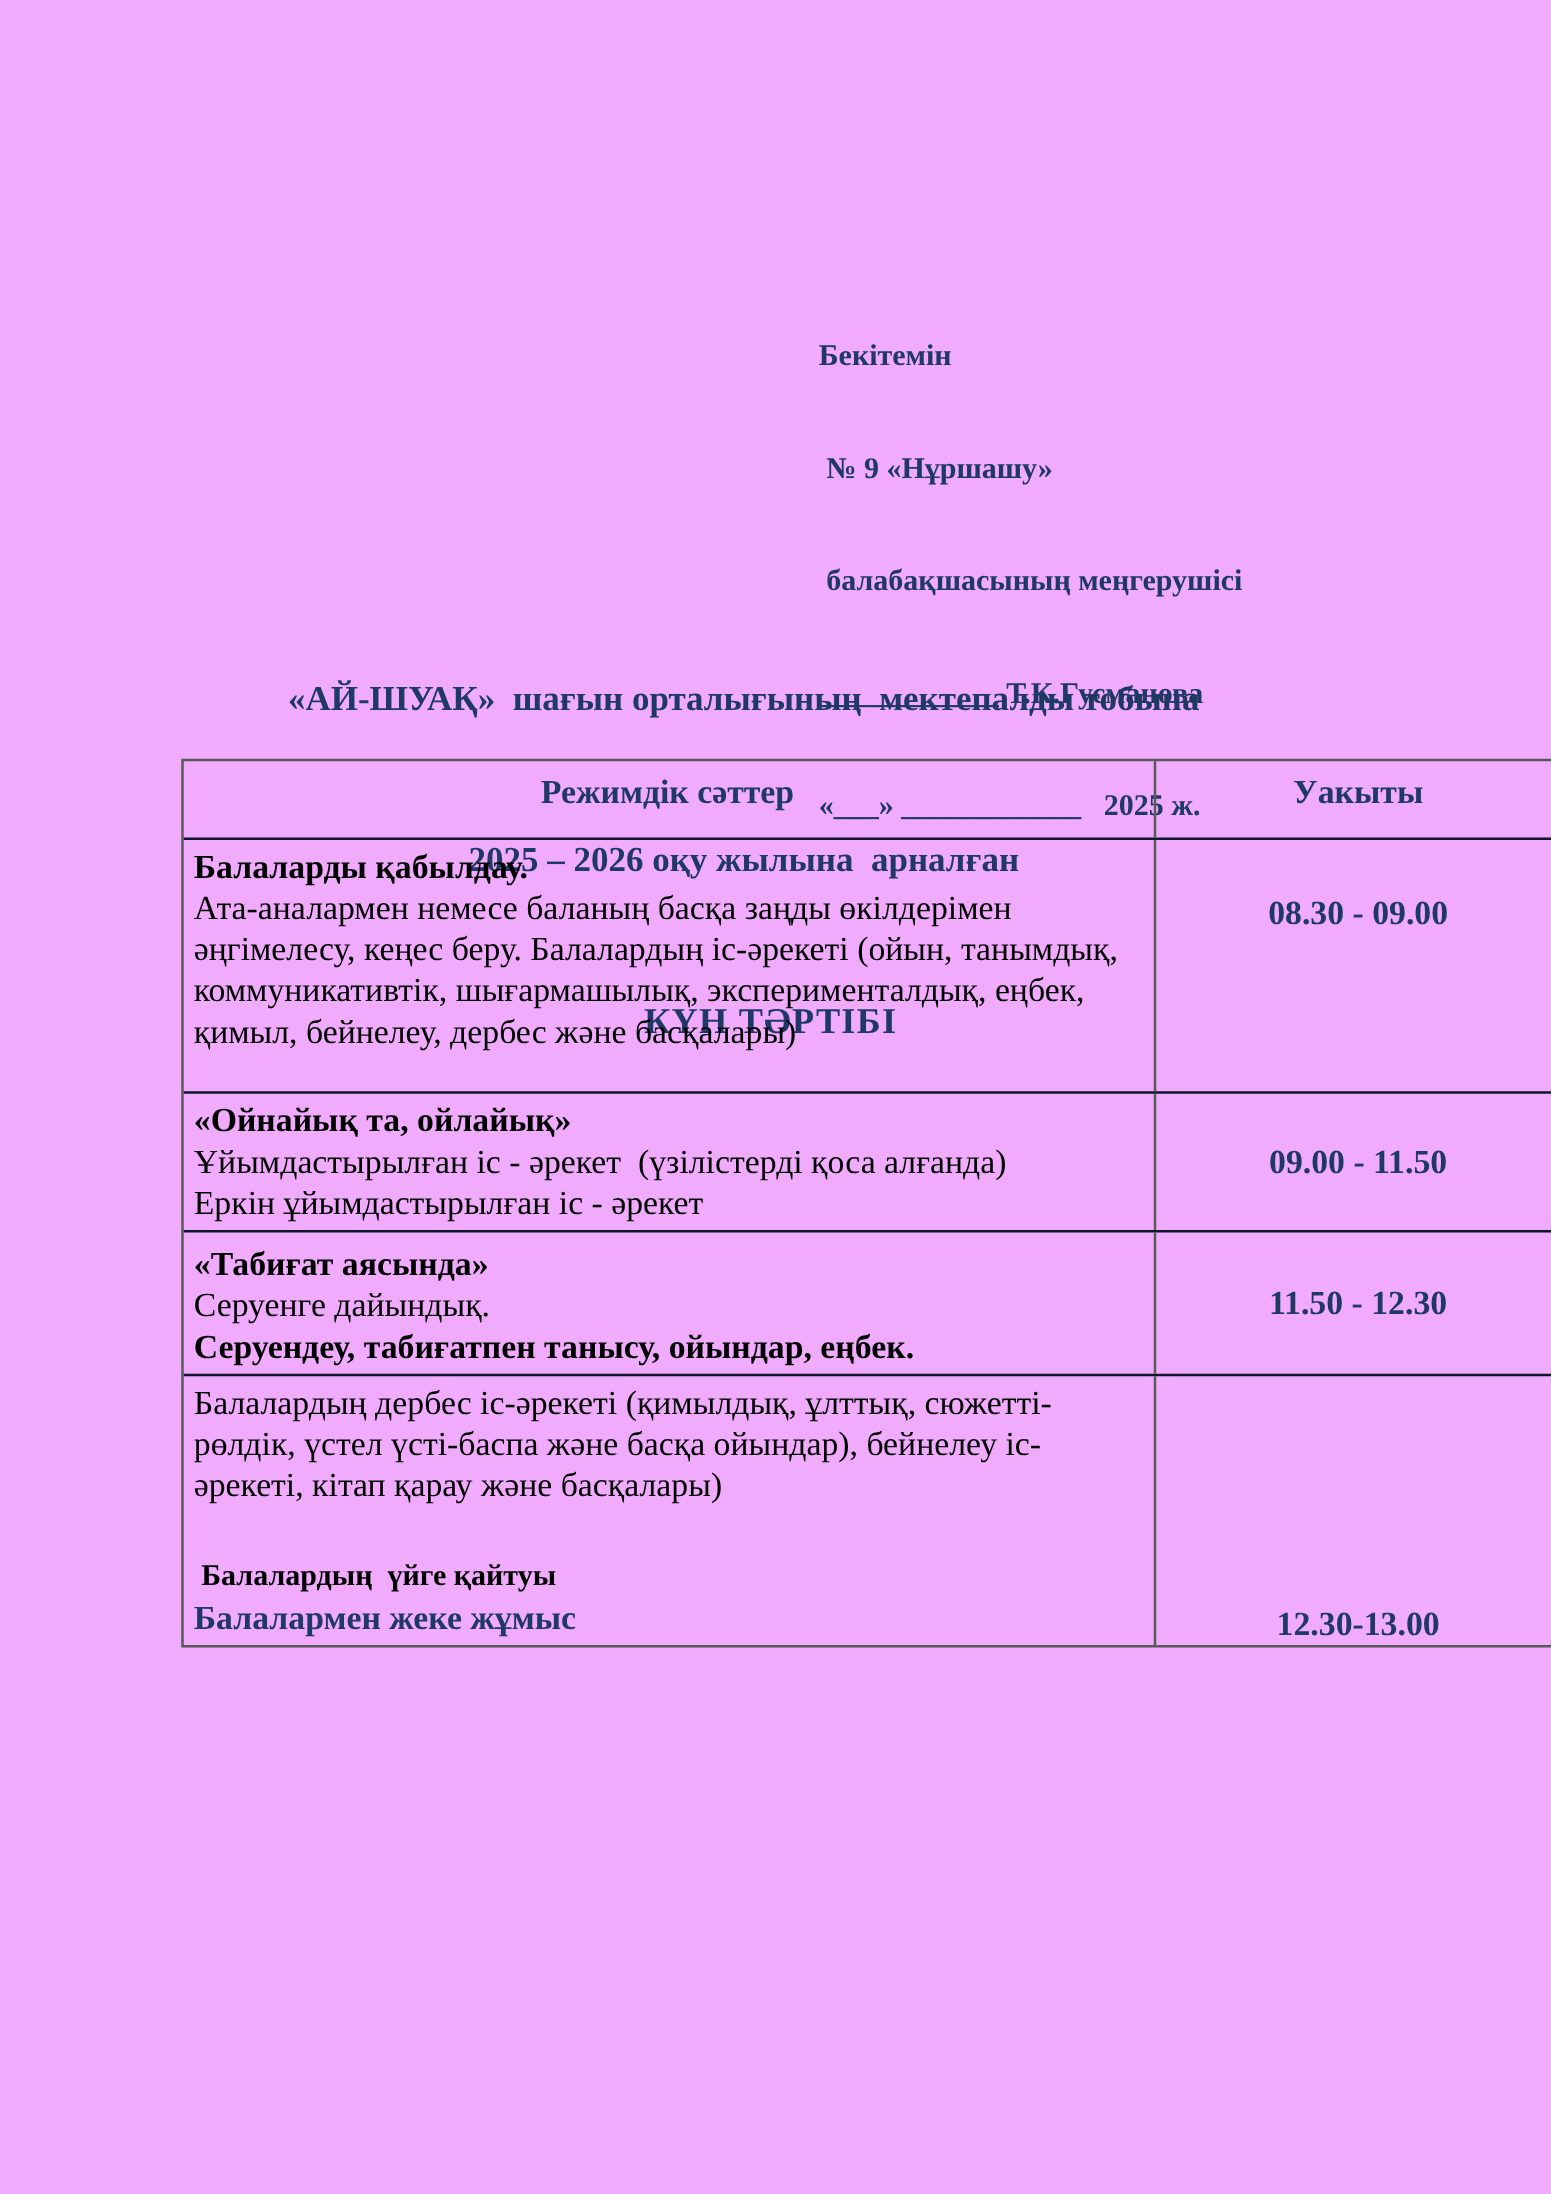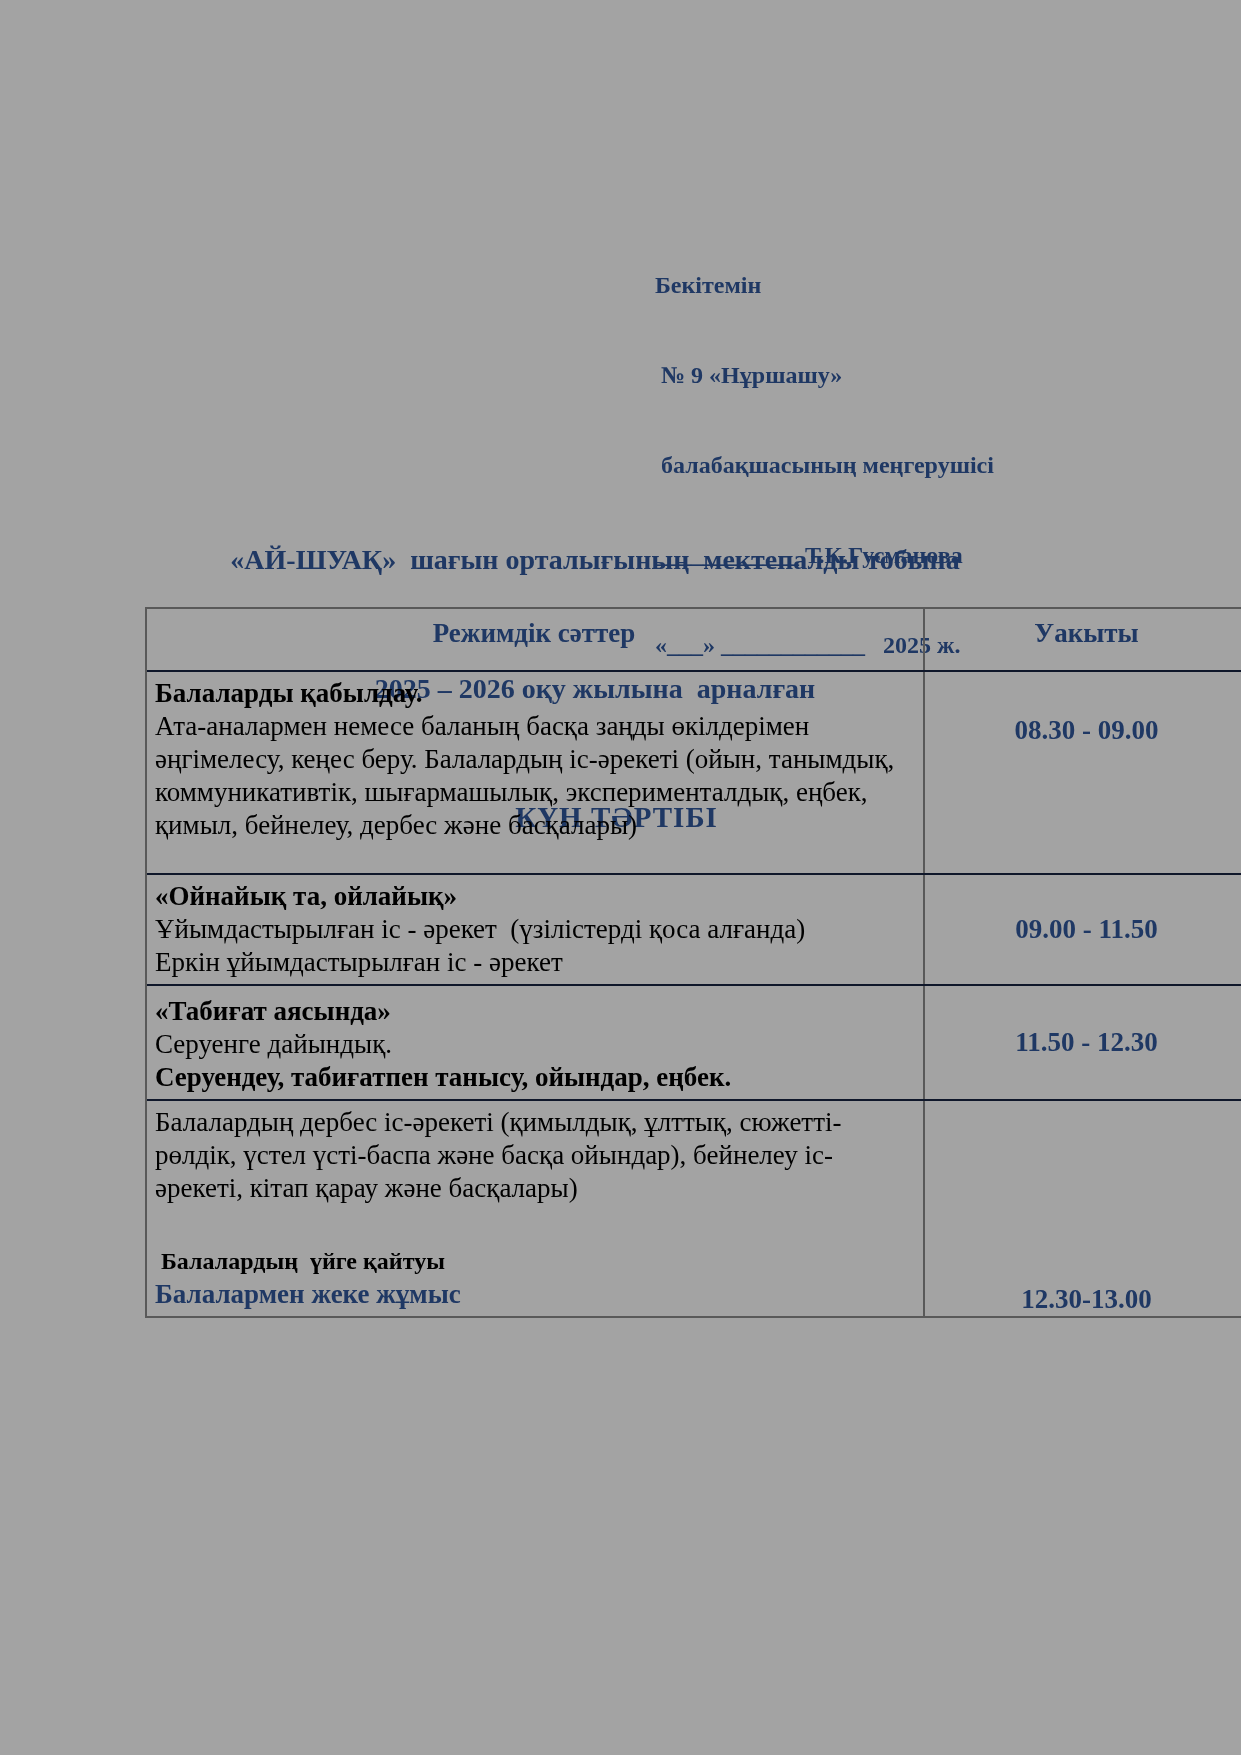--- a/index.html
+++ b/index.html
@@ -1,19 +1,19 @@
 <!DOCTYPE html>
 <html><head>
 <meta charset="utf-8">
 <style>
   html,body{margin:0;padding:0;background:#e8e8e8;}
   .page{
     position:relative;
     width:1241px;height:1755px;
-    background:#a3a3a3;
+    background:#f0abfc;
     margin:0 auto;
     font-family:"Liberation Serif","DejaVu Serif",serif;
     color:#000000;
     overflow:hidden;
   }
   
   .approval{
     position:absolute;left:655px;top:210px;width:430px;
     color:#1f3864;font-weight:bold;font-size:24px;line-height:30px;
     white-space:pre-wrap;

